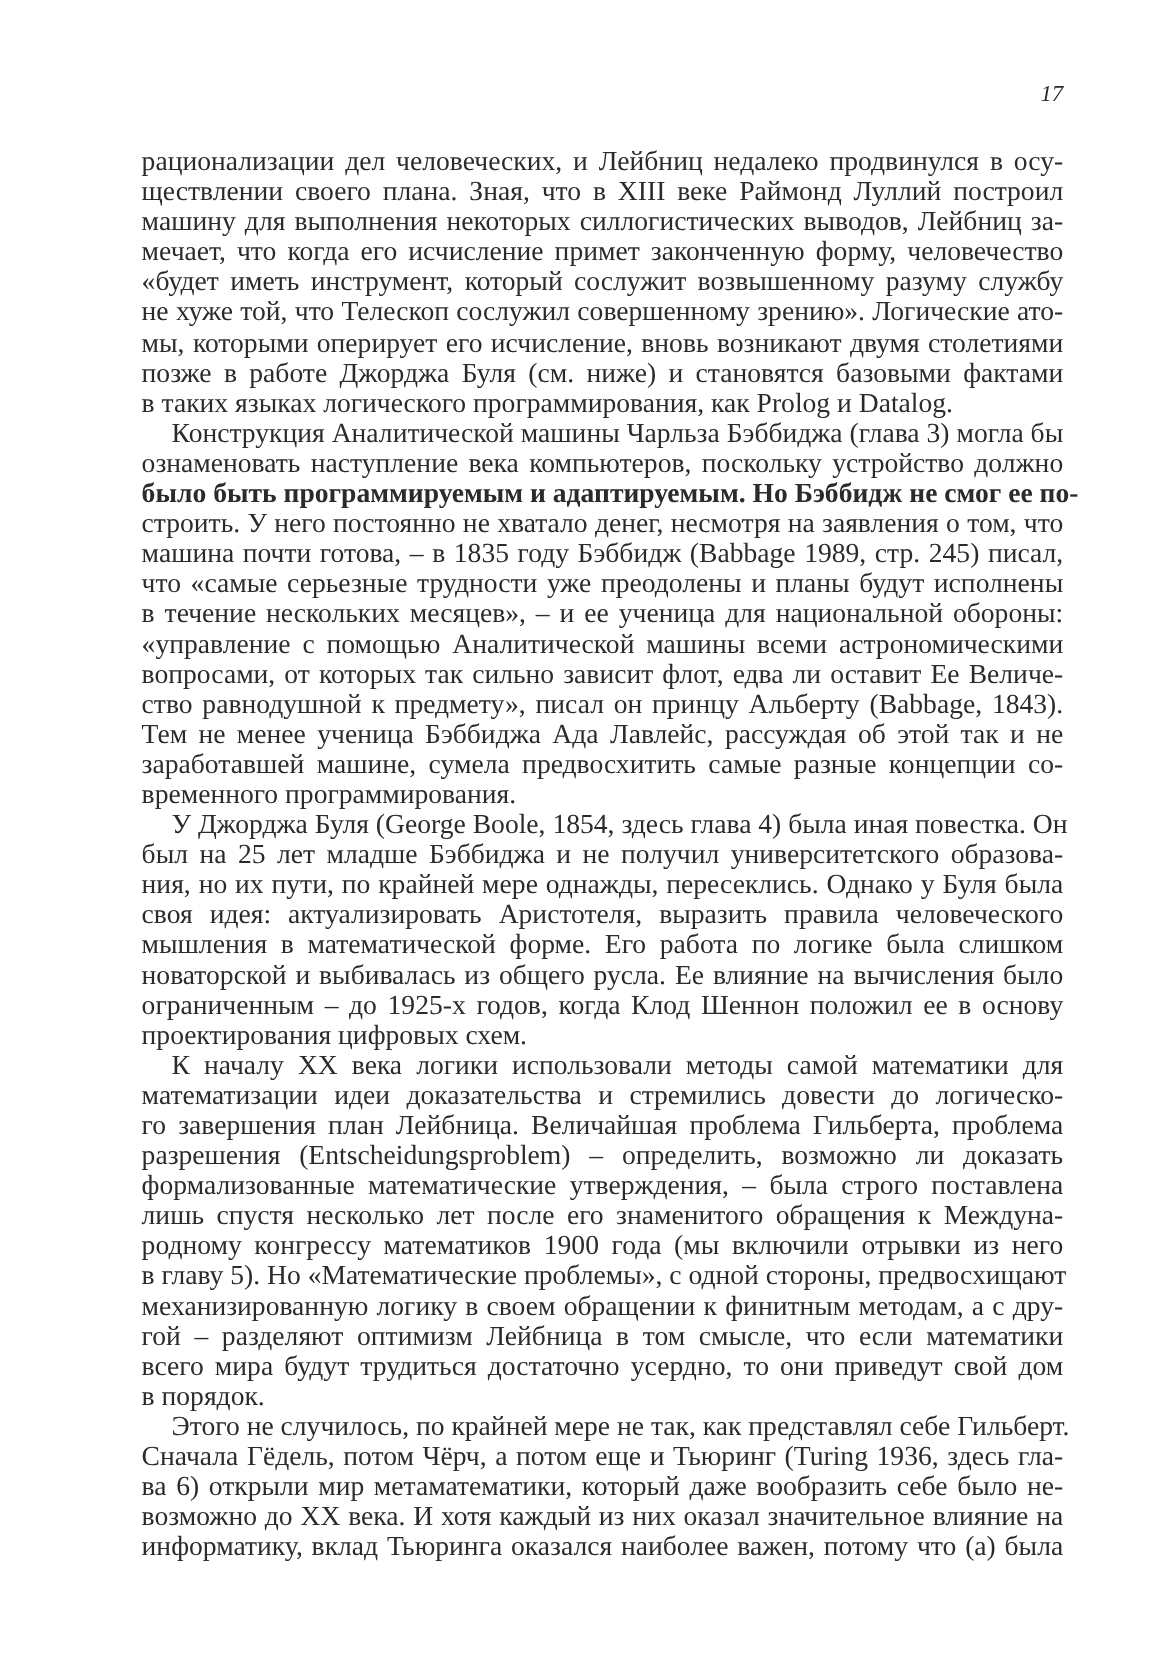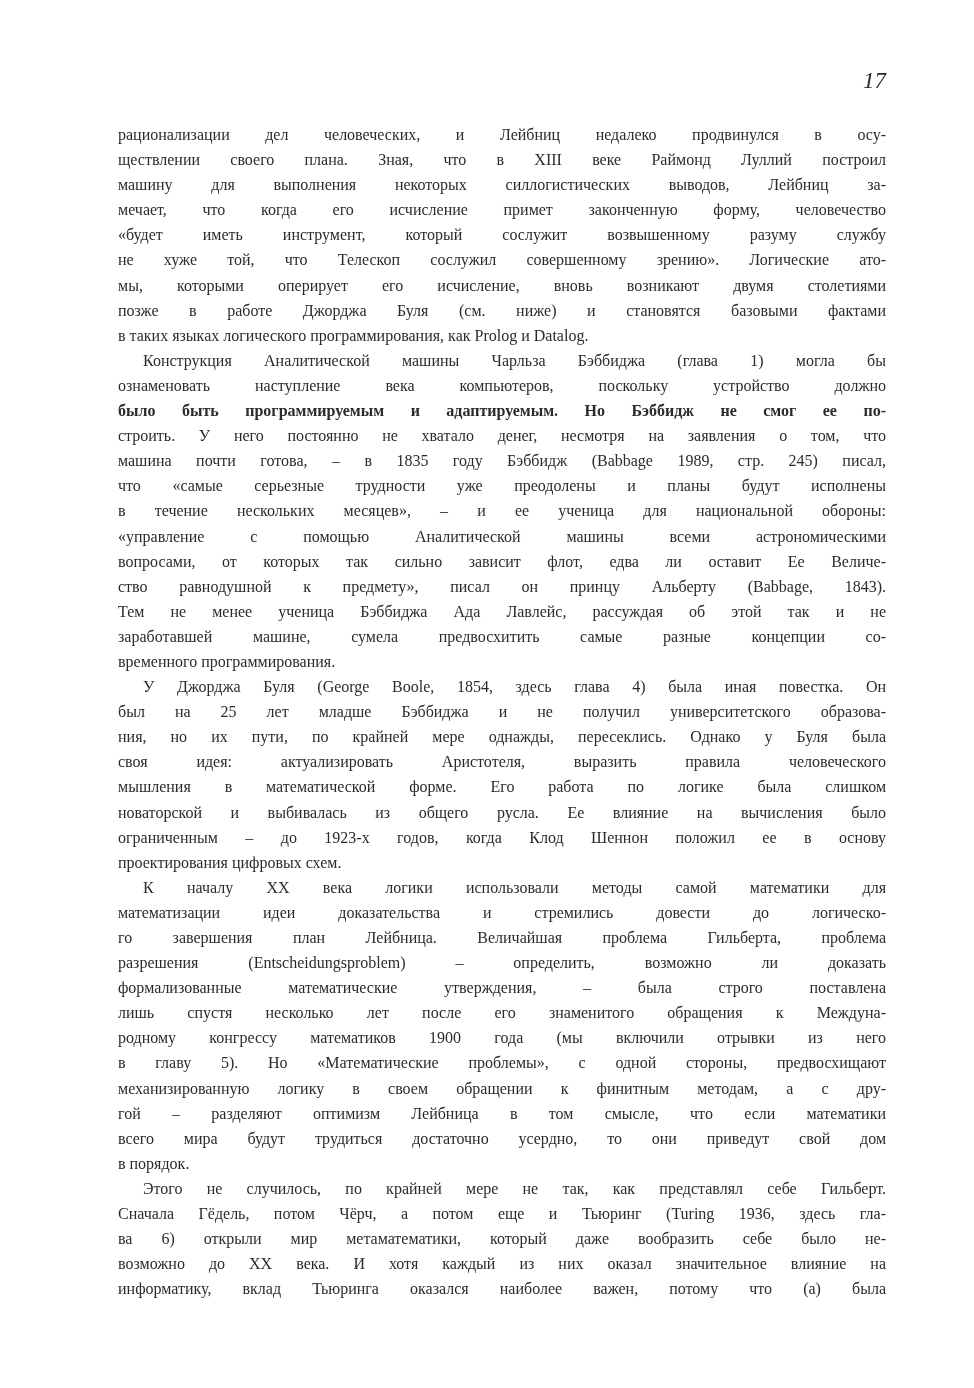--- a/index.html
+++ b/index.html
@@ -1,24 +1,24 @@
 <!DOCTYPE html>
 <html><head>
 <meta charset="utf-8">
 <style>
   html, body { margin: 0; padding: 0; background: #ffffff; }
   body { width: 974px; height: 1388px; position: relative; overflow: hidden; }
   .page-number {
     position: absolute; top: 68px; right: 88px;
     font-family: "Liberation Serif", serif; font-style: italic;
-    font-size: 23px; color: #2a2a2a;
+    font-size: 19px; color: #2a2a2a;
   }
   .text-block {
     position: absolute; left: 118px; top: 122px; width: 768px;
-    font-family: "Liberation Serif", serif; font-size: 16px;
+    font-family: "Liberation Serif", serif; font-size: 23px;
     color: #2b2b2b;
   }
   .line {
     height: 25.1px; line-height: 25.1px; white-space: nowrap;
     text-align: justify; text-align-last: justify; overflow: visible;
   }
   .line.indent { padding-left: 25px; }
   .line.last { text-align-last: left; }
 </style>
 </head>
@@ -32,42 +32,42 @@
       <div class="line"><span style="white-space: nowrap; word-spacing: 0px;">ществлении своего плана. Зная, что в XIII веке Раймонд Луллий построил</span></div>
       <div class="line"><span style="white-space: nowrap; word-spacing: 0px;">машину для выполнения некоторых силлогистических выводов, Лейбниц за-</span></div>
       <div class="line"><span style="white-space: nowrap; word-spacing: 0px;">мечает, что когда его исчисление примет законченную форму, человечество</span></div>
       <div class="line"><span style="white-space: nowrap; word-spacing: 0px;">«будет иметь инструмент, который сослужит возвышенному разуму службу</span></div>
       <div class="line"><span style="white-space: nowrap; word-spacing: 0px;">не хуже той, что Телескоп сослужил совершенному зрению». Логические ато-</span></div>
       <div class="line"><span style="white-space: nowrap; word-spacing: 0px;">мы, которыми оперирует его исчисление, вновь возникают двумя столетиями</span></div>
       <div class="line"><span style="white-space: nowrap; word-spacing: 0px;">позже в работе Джорджа Буля (см. ниже) и становятся базовыми фактами</span></div>
       <div class="line last"><span style="white-space: nowrap;">в таких языках логического программирования, как Prolog и Datalog.</span></div>
     </div>
     <div class="paragraph">
-      <div class="line indent"><span style="white-space: nowrap; word-spacing: 0px;">Конструкция Аналитической машины Чарльза Бэббиджа (глава 1) могла бы</span></div>
+      <div class="line indent"><span style="white-space: nowrap; word-spacing: 0px;">Конструкция Аналитической машины Чарльза Бэббиджа (глава 3) могла бы</span></div>
       <div class="line"><span style="white-space: nowrap; word-spacing: 0px;">ознаменовать наступление века компьютеров, поскольку устройство должно</span></div>
       <div class="line"><span style="white-space: nowrap; word-spacing: 0px; font-weight: bold;">было быть программируемым и адаптируемым. Но Бэббидж не смог ее по-</span></div>
       <div class="line"><span style="white-space: nowrap; word-spacing: 0px;">строить. У него постоянно не хватало денег, несмотря на заявления о том, что</span></div>
       <div class="line"><span style="white-space: nowrap; word-spacing: 0px;">машина почти готова, – в 1835 году Бэббидж (Babbage 1989, стр. 245) писал,</span></div>
       <div class="line"><span style="white-space: nowrap; word-spacing: 0px;">что «самые серьезные трудности уже преодолены и планы будут исполнены</span></div>
       <div class="line"><span style="white-space: nowrap; word-spacing: 0px;">в течение нескольких месяцев», – и ее ученица для национальной обороны:</span></div>
       <div class="line"><span style="white-space: nowrap; word-spacing: 0px;">«управление с помощью Аналитической машины всеми астрономическими</span></div>
       <div class="line"><span style="white-space: nowrap; word-spacing: 0px; margin-top: 32px;">вопросами, от которых так сильно зависит флот, едва ли оставит Ее Величе-</span></div>
       <div class="line"><span style="white-space: nowrap; word-spacing: 0px;">ство равнодушной к предмету», писал он принцу Альберту (Babbage, 1843).</span></div>
       <div class="line"><span style="white-space: nowrap; word-spacing: 0px; margin-top: 16px;">Тем не менее ученица Бэббиджа Ада Лавлейс, рассуждая об этой так и не</span></div>
       <div class="line"><span style="white-space: nowrap; word-spacing: 0px;">заработавшей машине, сумела предвосхитить самые разные концепции со-</span></div>
       <div class="line last"><span style="white-space: nowrap;">временного программирования.</span></div>
     </div>
     <div class="paragraph">
       <div class="line indent"><span style="white-space: nowrap; word-spacing: 0px;">У Джорджа Буля (George Boole, 1854, здесь глава 4) была иная повестка. Он</span></div>
       <div class="line"><span style="white-space: nowrap; word-spacing: 0px;">был на 25 лет младше Бэббиджа и не получил университетского образова-</span></div>
       <div class="line"><span style="white-space: nowrap; word-spacing: 0px;">ния, но их пути, по крайней мере однажды, пересеклись. Однако у Буля была</span></div>
       <div class="line"><span style="white-space: nowrap; word-spacing: 0px;">своя идея: актуализировать Аристотеля, выразить правила человеческого</span></div>
       <div class="line"><span style="white-space: nowrap; word-spacing: 0px;">мышления в математической форме. Его работа по логике была слишком</span></div>
       <div class="line"><span style="white-space: nowrap; word-spacing: 0px;">новаторской и выбивалась из общего русла. Ее влияние на вычисления было</span></div>
-      <div class="line"><span style="white-space: nowrap; word-spacing: 0px;">ограниченным – до 1923-х годов, когда Клод Шеннон положил ее в основу</span></div>
+      <div class="line"><span style="white-space: nowrap; word-spacing: 0px;">ограниченным – до 1925-х годов, когда Клод Шеннон положил ее в основу</span></div>
       <div class="line last"><span style="white-space: nowrap;">проектирования цифровых схем.</span></div>
     </div>
     <div class="paragraph">
       <div class="line indent"><span style="white-space: nowrap; word-spacing: 0px;">К началу XX века логики использовали методы самой математики для</span></div>
       <div class="line"><span style="white-space: nowrap; word-spacing: 0px;">математизации идеи доказательства и стремились довести до логическо-</span></div>
       <div class="line"><span style="white-space: nowrap; word-spacing: 0px;">го завершения план Лейбница. Величайшая проблема Гильберта, проблема</span></div>
       <div class="line"><span style="white-space: nowrap; word-spacing: 0px;">разрешения (Entscheidungsproblem) – определить, возможно ли доказать</span></div>
       <div class="line"><span style="white-space: nowrap; word-spacing: 0px;">формализованные математические утверждения, – была строго поставлена</span></div>
       <div class="line"><span style="white-space: nowrap; word-spacing: 0px;">лишь спустя несколько лет после его знаменитого обращения к Междуна-</span></div>
       <div class="line"><span style="white-space: nowrap; word-spacing: 0px;">родному конгрессу математиков 1900 года (мы включили отрывки из него</span></div>

